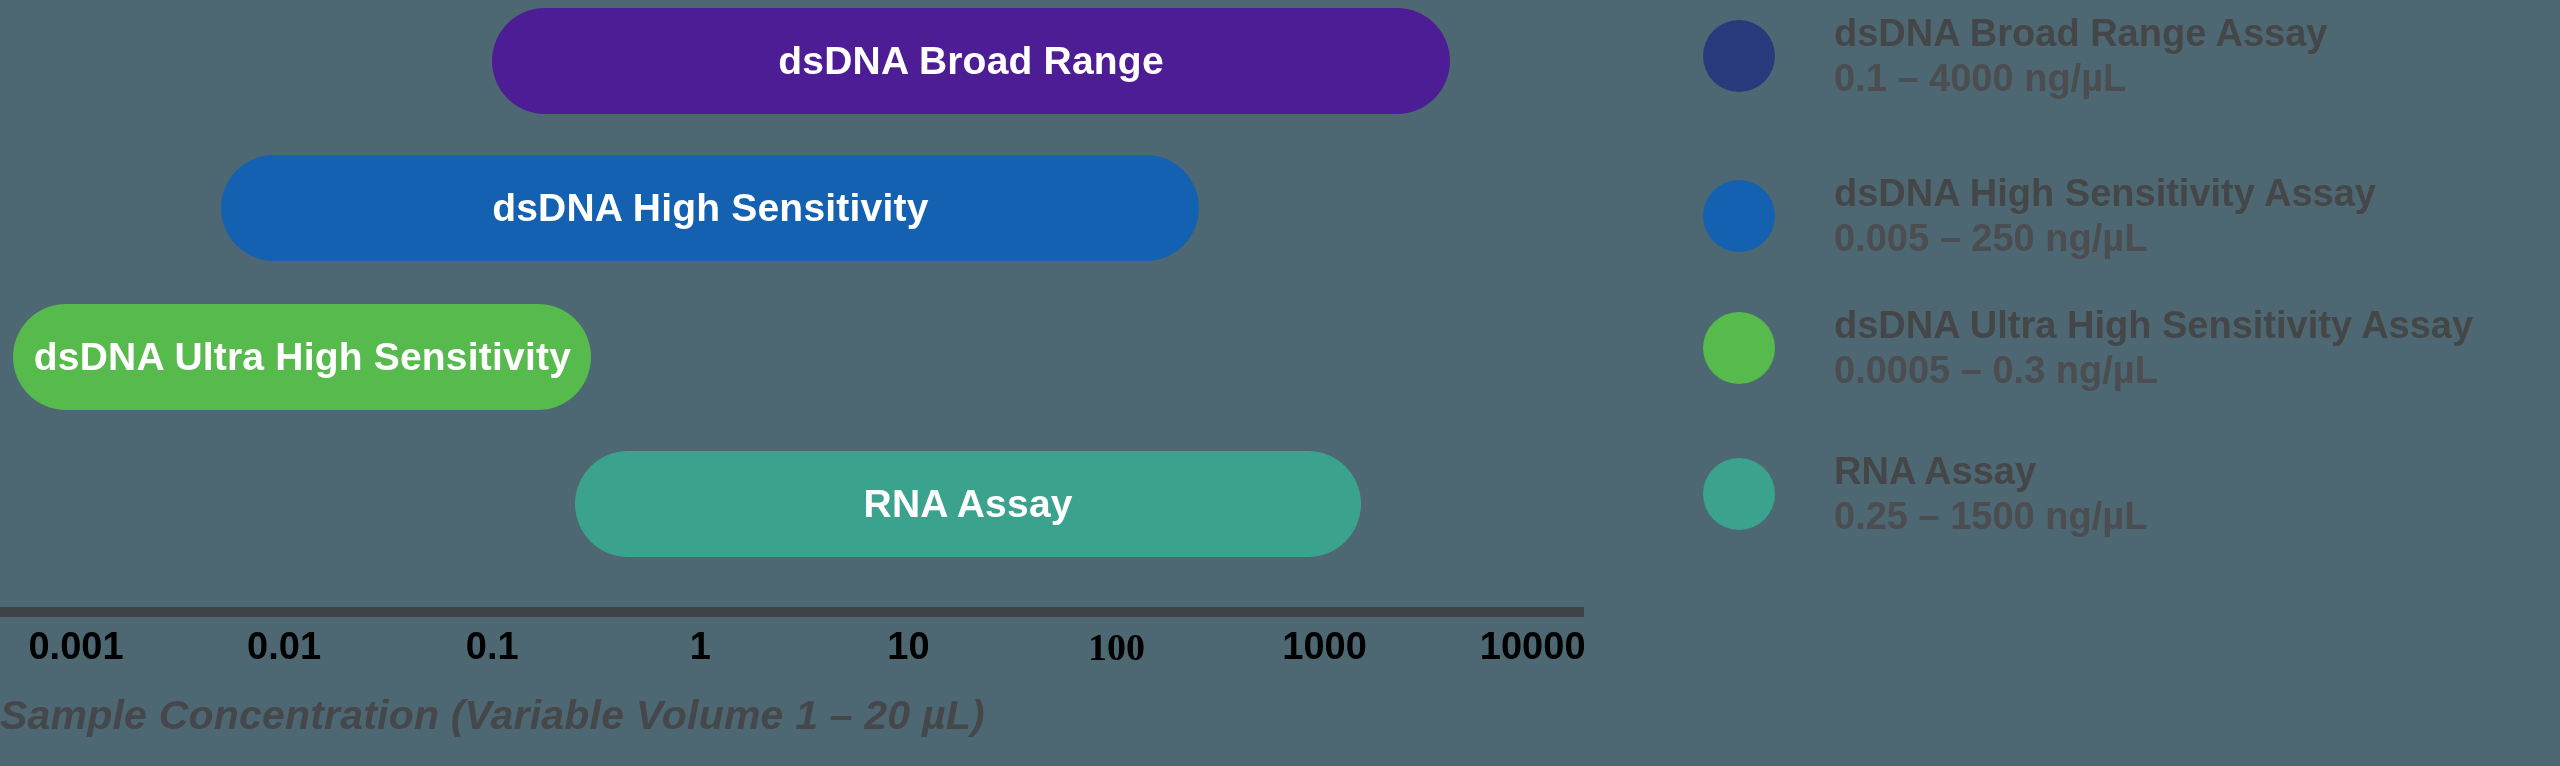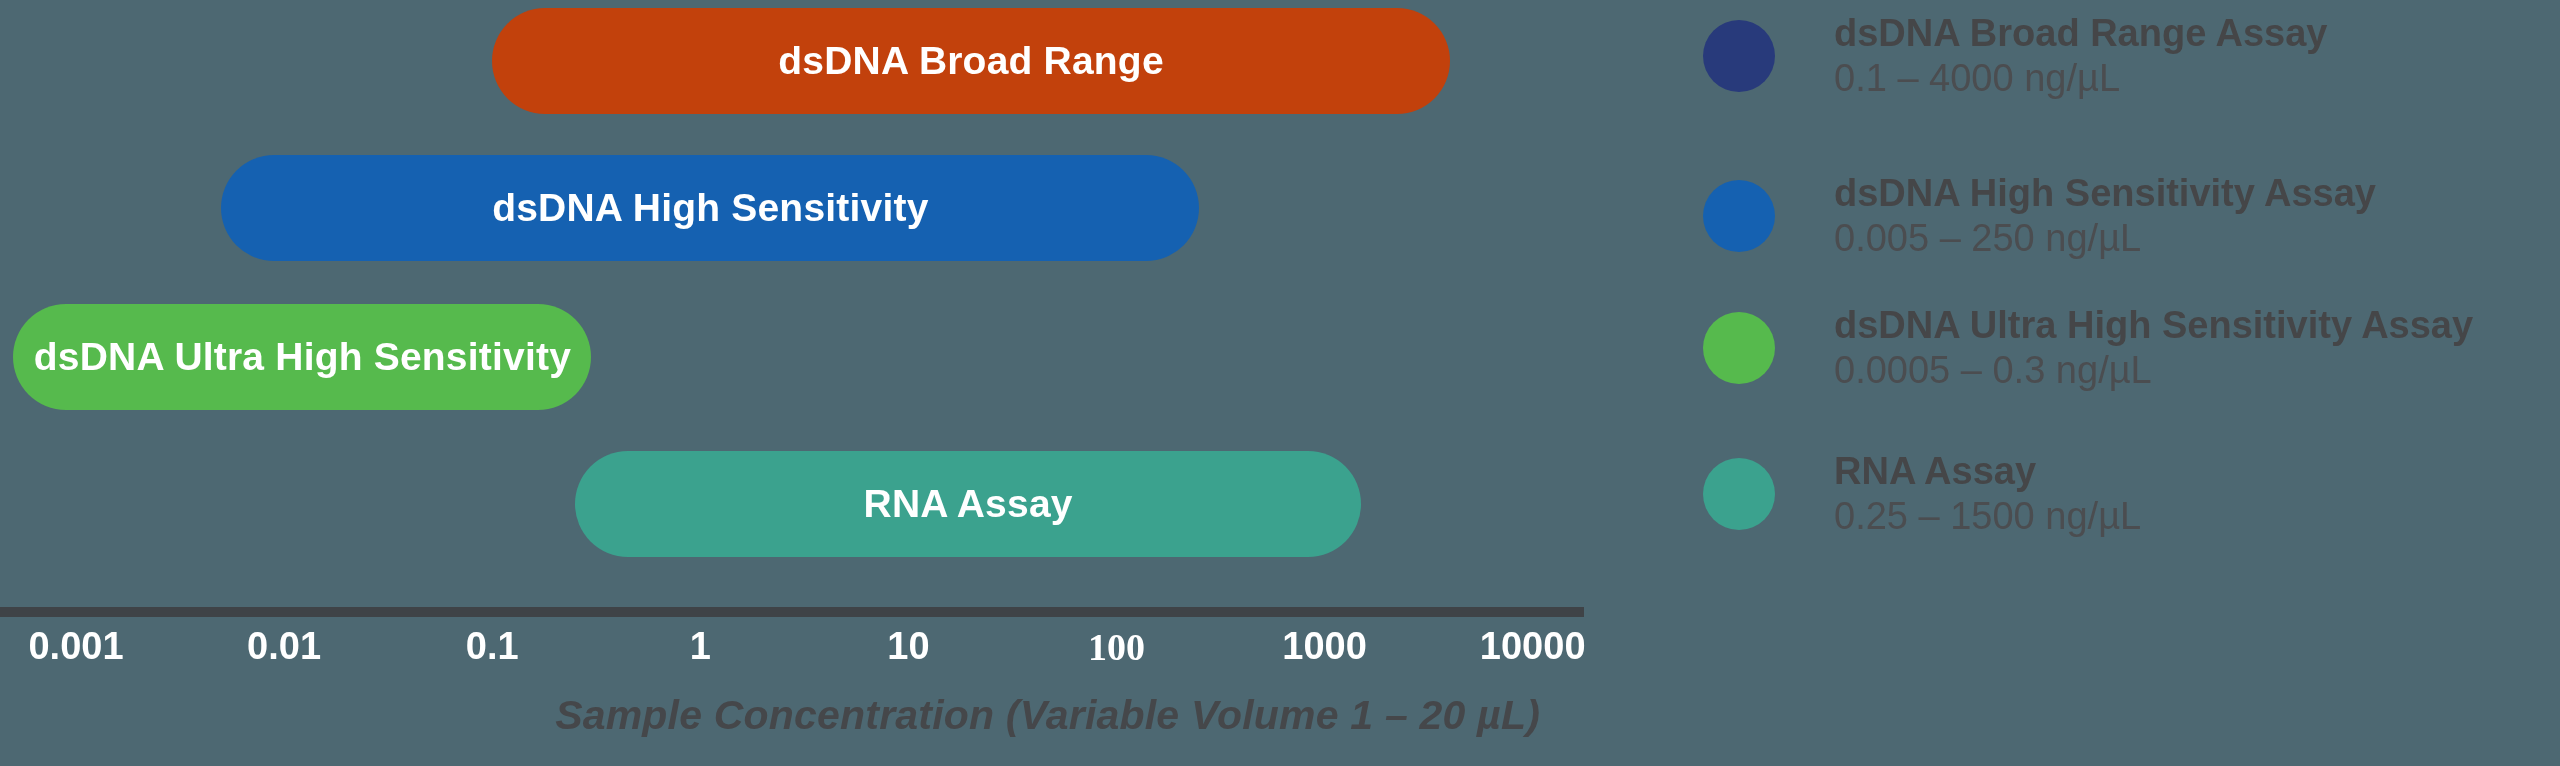--- a/index.html
+++ b/index.html
@@ -38,30 +38,30 @@
   .axis-line {
     position: absolute;
     left: 0; top: 607px;
     width: 1584px; height: 10px;
     background: #3f4347;
   }
   .tick {
     position: absolute;
     top: 625px;
     transform: translateX(-50%);
-    color: #ffffff;
+    color: #000000;
     font-size: 38px;
     font-weight: 700;
     white-space: nowrap;
   }
   .axis-title {
     position: absolute;
     left: 0; top: 692px;
     width: 1540px;
-    text-align: right;
+    text-align: left;
     color: #45474a;
     font-size: 41px;
     font-weight: 700;
     font-style: italic;
     letter-spacing: 0.2px;
   }
 
   
   .legend { position: absolute; left: 1703px; top: 0; width: 857px; height: 546px; }
   .legend-item {
@@ -85,34 +85,34 @@
   .legend-title {
     color: #454648;
     font-size: 38px;
     font-weight: 700;
     line-height: 1.18;
     white-space: nowrap;
   }
   .legend-range {
     color: #4b4d50;
     font-size: 38px;
-    font-weight: 400;
+    font-weight: 700;
     line-height: 1.18;
     margin-top: 0;
     white-space: nowrap;
   }
 </style>
 </head>
 <body style="background: rgb(77, 104, 114);">
 
 <div class="stage">
 
   <div class="plot">
 
-    <div class="bar bar-0" style="left: 492.2px; width: 957.689px; background: #c2410c;">
+    <div class="bar bar-0" style="left: 492.2px; width: 957.689px; background: #4c1d95;">
       <span>dsDNA Broad Range</span>
     </div>
     <div class="bar bar-2" style="left: 13.3557px; width: 578.133px; background: rgb(86, 186, 77);">
       <span>dsDNA Ultra High Sensitivity</span>
     </div>
     <div class="bar bar-1" style="left: 221.456px; width: 977.856px; background: rgb(21, 97, 177);">
       <span>dsDNA High Sensitivity</span>
     </div>
     <div class="bar bar-3" style="left: 575.011px; width: 786.233px; background: rgb(59, 162, 142);">
       <span>RNA Assay</span>

